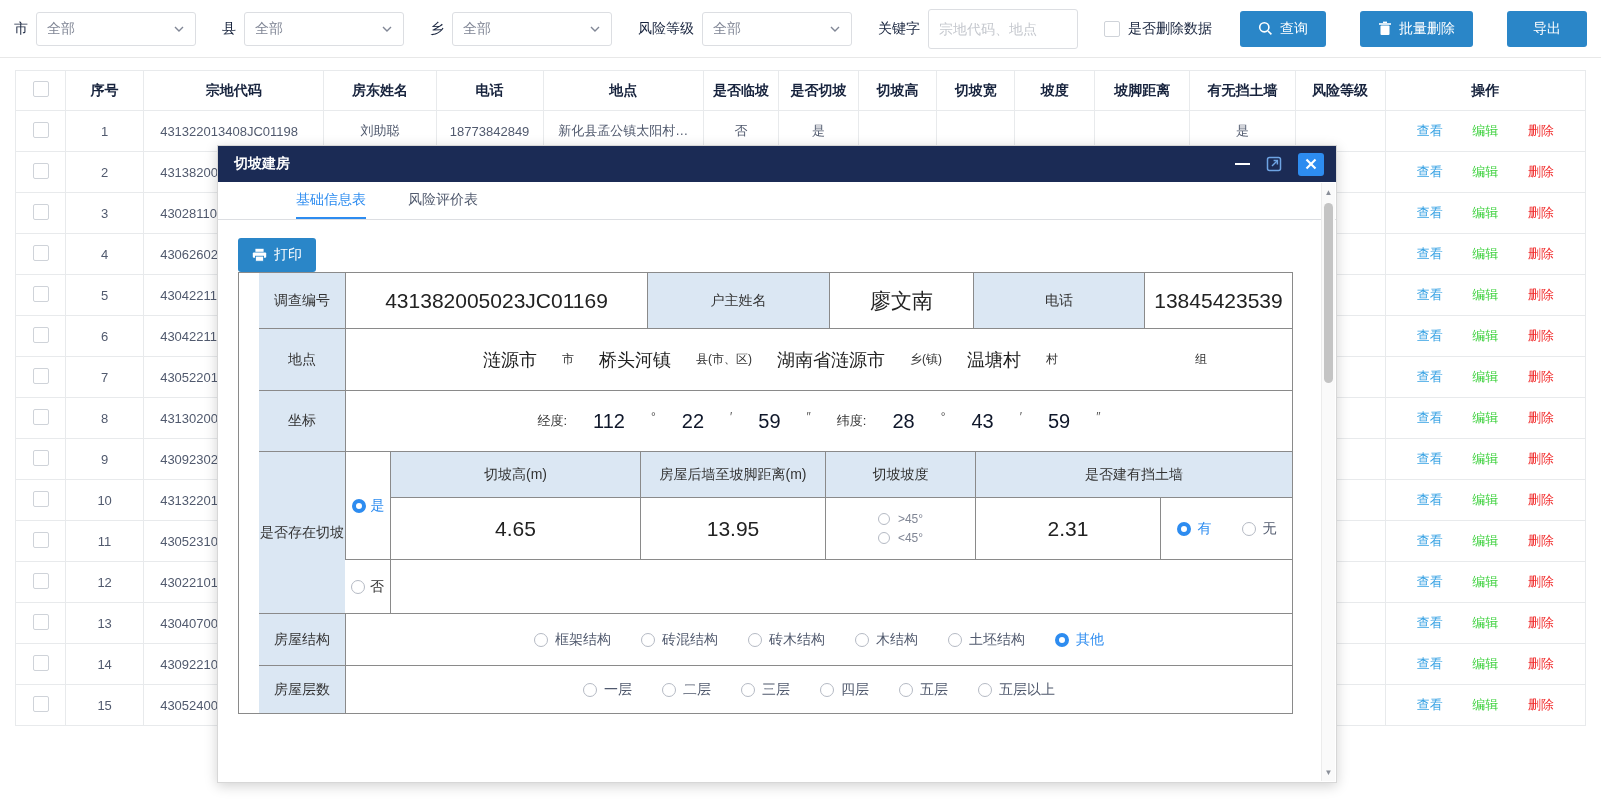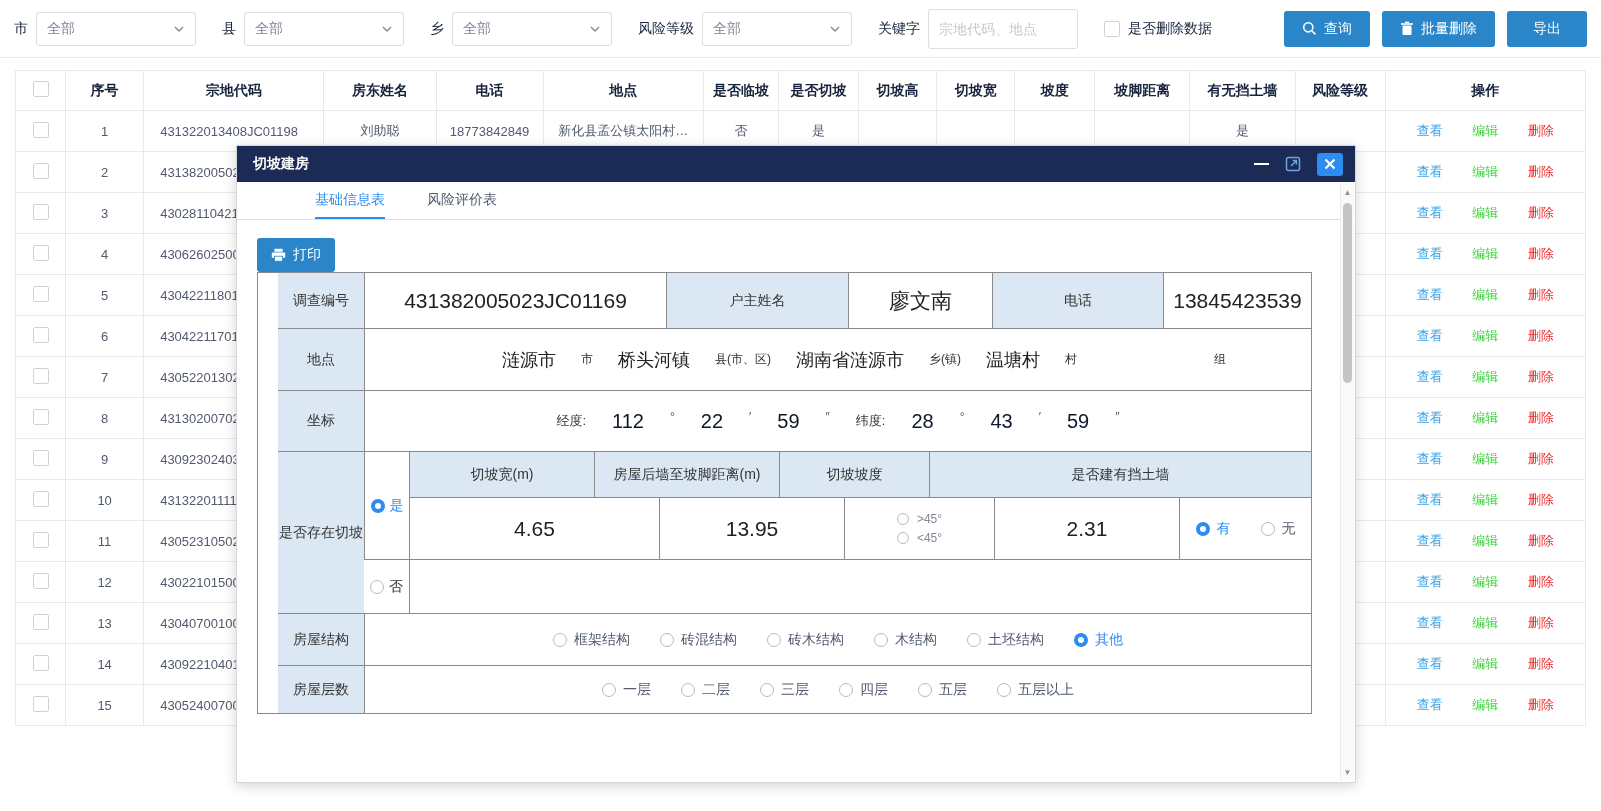--- a/index.html
+++ b/index.html
@@ -21,37 +21,37 @@
   .kw-input { width:150px; height:40px; border:1px solid #dcdee2; border-radius:3px;
     padding:0 10px; font-size:14px; color:#515a6e; outline:none;
     font-family:"Liberation Sans","DejaVu Sans",sans-serif;}
   .kw-input::placeholder { color:#c5c8ce; }
   .cbx { width:16px; height:16px; border:1px solid #cfd3d9; border-radius:2px; background:#fff;
     display:inline-block; cursor:pointer; }
   .btn { height:36px; border:none; border-radius:3px; background:#2a86c8; color:#fff;
     font-size:14px; display:inline-flex; align-items:center; gap:7px; padding:0 18px;
     cursor:pointer; font-family:inherit; white-space:nowrap; }
   .btn.export { padding:0 26px;align-items:center; }
-  .btn-row { display:flex; gap:12px; margin-left:auto; }
+  .btn-row { display:flex; gap:34px; margin-left:auto; }
 
   
   table.grid { width:1571px; margin:12px 15px 0; border-collapse:collapse; table-layout:fixed; }
   .grid th { height:40px; font-size:14px; font-weight:bold; color:#17233d;
     border:1px solid #e8eaec; text-align:center; background:#fff; }
   .grid td { height:41px; font-size:13px; color:#515a6e; border:1px solid #e8eaec;
     text-align:center; overflow:hidden; white-space:nowrap; }
   .grid td.c-code { text-align:left; padding-left:16px; }
   .grid td.c-loc { text-overflow:ellipsis; }
   .op { cursor:pointer; margin:0 13px; font-size:13px; }
   .op.view { color:#39a3e4; }
   .op.edit { color:#3fd23f; }
   .op.del  { color:#f12b2b; }
 
   
-  .modal { position:absolute; left:236px; top:145px; width:1120px; height:638px;
+  .modal { position:absolute; left:217px; top:145px; width:1120px; height:638px;
     background:#fff; border:1px solid #d7d7d7; box-shadow:0 3px 12px rgba(0,0,0,.18); }
   .modal-header { height:36px; background:#1b2b55; color:#fff; display:flex;
     align-items:center; padding:0 12px 0 16px; font-size:14px; font-weight:bold; }
   .win-controls { margin-left:auto; display:flex; align-items:center; gap:16px; }
   .win-min { width:15px; height:2px; background:#fff; cursor:pointer; }
   .win-max { cursor:pointer; display:flex; }
   .win-close { width:26px; height:23px; background:#2d8cf0; border-radius:3px;
     display:flex; align-items:center; justify-content:center; cursor:pointer; }
 
   .tabs { height:38px; display:flex; align-items:stretch; padding-left:78px; gap:42px;
@@ -643,21 +643,21 @@
       <div class="srow slope-block">
         <div class="cell lab c86">是否存在切坡</div>
         <div class="slope-right">
           <div class="slope-top">
             <div class="radio-col">
               <span class="radio checked"></span>
               <span style="color:#2d8cf0">是</span>
             </div>
             <div class="nested">
               <div class="nrow">
-                  <div class="ncell nhead nc1">切坡宽(m)</div>
+                  <div class="ncell nhead nc0">切坡高(m)</div>
                   <div class="ncell nhead nc3">房屋后墙至坡脚距离(m)</div>
                   <div class="ncell nhead nc2">切坡坡度</div>
                   <div class="ncell nhead nc4">是否建有挡土墙</div>
                 </div>
               <div class="nrow vals">
                 <div class="ncell nc0 bigval">4.65</div>
                 <div class="ncell nc1 bigval">13.95</div>
                 <div class="ncell nc2">
                   <div class="radio-row vert">
                       <span class="radio-item">

